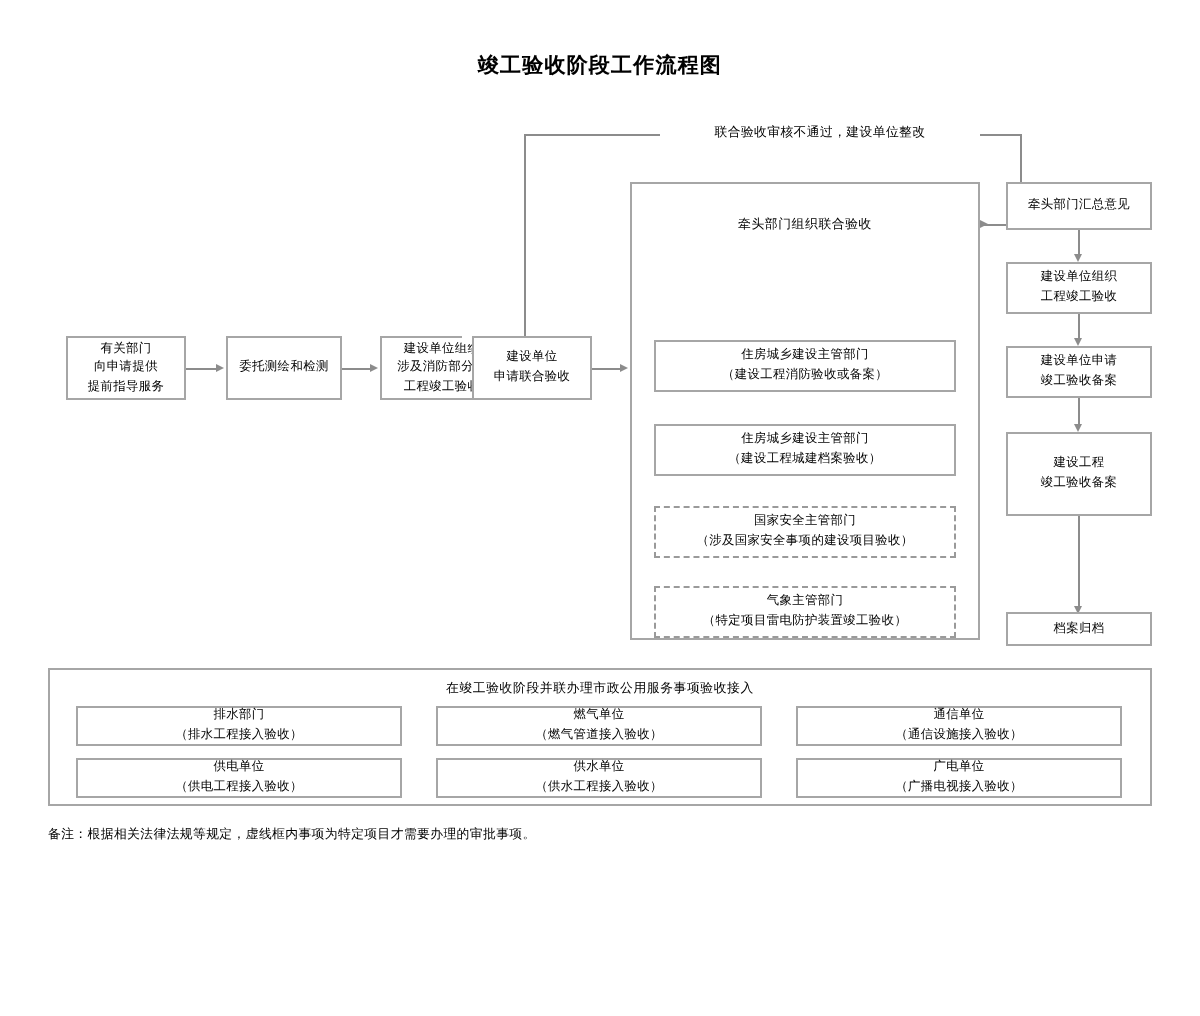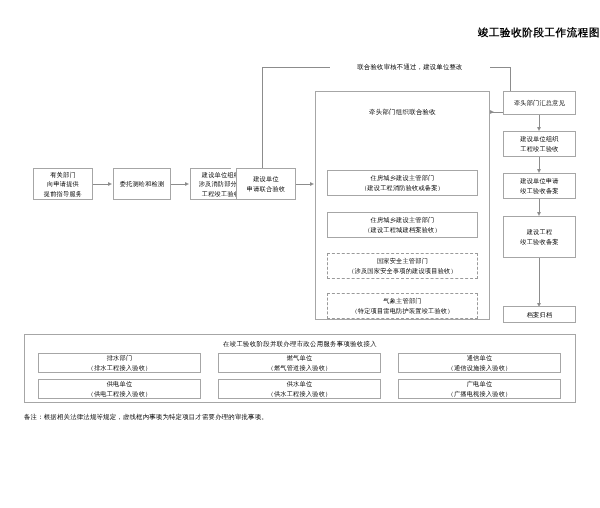--- a/index.html
+++ b/index.html
@@ -15,21 +15,21 @@
     position: relative;
     overflow: hidden;
   }
 
   
   #chart-title {
     position: absolute;
     left: 0;
     top: 26px;
     width: 600px;
-    text-align: right;
+    text-align: center;
     font-size: 10.5px;
     font-weight: bold;
     letter-spacing: 0.6px;
     color: #000;
   }
 
   
   .node {
     position: absolute;
     box-sizing: border-box;

